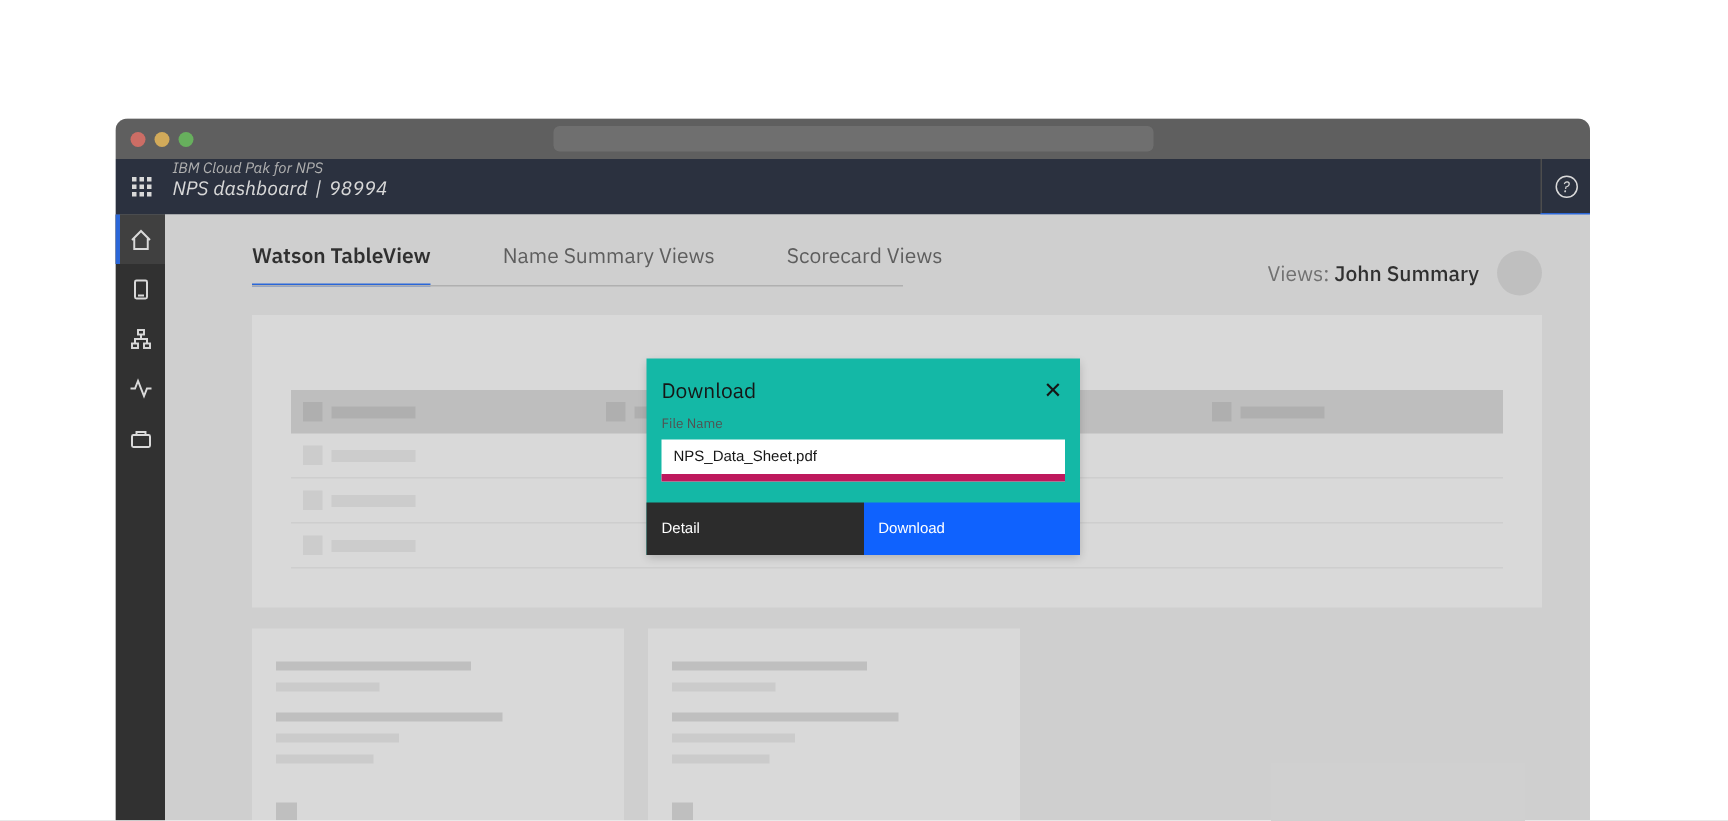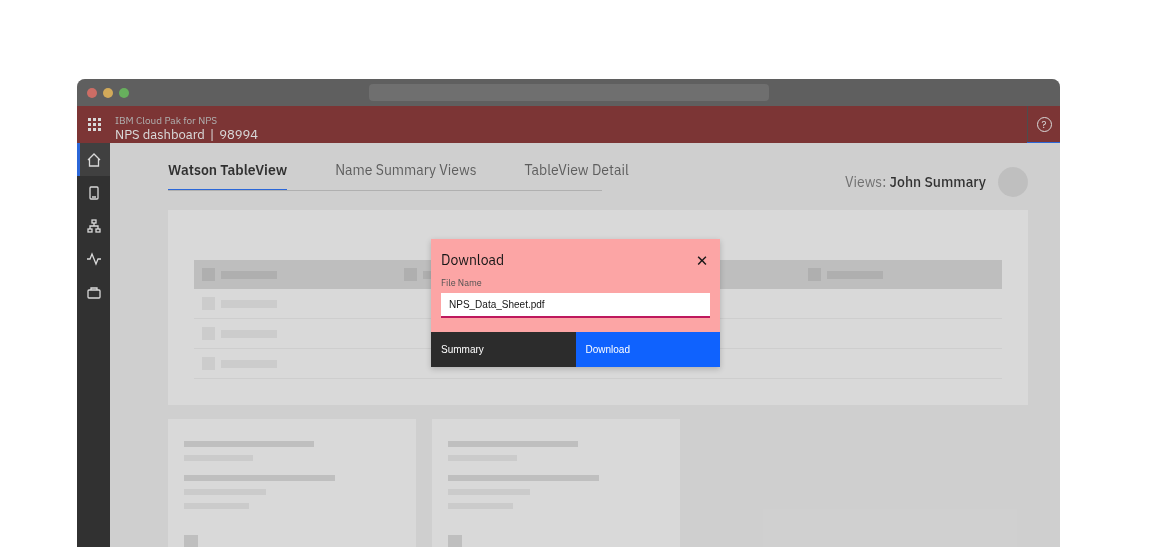--- a/index.html
+++ b/index.html
@@ -38,25 +38,26 @@
     position: absolute;
     left: 50%;
     transform: translateX(-50%);
     width: 400px;
     height: 17px;
     background: #6c6c6c;
     border-radius: 4px;
   }
   .app-header {
     height: 37px;
-    background: #7f1d1d;
-    display: flex;
-    align-items: flex-end;
+    background: #0f172a;
+    display: flex;
+    align-items: flex-start;
     color: #fff;
     position: relative;
+    font-style: italic;
   }
   .app-grid-btn {
     width: 34px; height: 37px;
     display: flex; align-items: center; justify-content: center;
   }
   .grid-icon {
     display: grid;
     grid-template-columns: repeat(3, 3px);
     grid-template-rows: repeat(3, 3px);
     gap: 2px;
@@ -208,21 +209,21 @@
     position: absolute;
     left: 0; top: 0; right: 0; bottom: 0;
     background: rgba(120,120,120,0.28);
   }
   
   .modal {
     position: absolute;
     left: 431px;
     top: 239px;
     width: 289px;
-    background: #fca5a5;
+    background: #14b8a6;
     box-shadow: 0 2px 6px rgba(0,0,0,0.2);
     z-index: 10;
   }
   .modal-head {
     display: flex;
     justify-content: space-between;
     align-items: center;
     padding: 12px 10px 6px 10px;
   }
   .modal-title { font-size: 14px; color: #161616; }
@@ -236,21 +237,21 @@
     color: #525252;
     padding: 2px 0 4px 10px;
   }
   .file-input {
     margin: 0 10px 14px 10px;
     padding: 6px 8px;
     font-size: 10px;
     color: #161616;
     background: #fff;
     border: none;
-    border-bottom: 2px solid #be185d;
+    border-bottom: 5px solid #be185d;
     width: calc(100% - 20px);
     outline: none;
   }
   .modal-actions {
     display: flex;
     height: 35px;
   }
   .btn-cancel {
     flex: 1;
     background: #2c2c2c;
@@ -349,21 +350,21 @@
           <path d="M5 6 V4 H11 V6"></path>
         </svg>
       </div>
     </div>
 
     <div class="content">
       <div class="tabs-row">
         <div class="tabs-underline"></div>
         <div class="tab active">Watson TableView</div>
         <div class="tab">Name Summary Views</div>
-        <div class="tab">TableView Detail</div>
+        <div class="tab">Scorecard Views</div>
       </div>
       <div class="leader-block">
         <span>
           <span class="leader-label">Views:</span>
           <span class="leader-name">John Summary</span>
         </span>
         <div class="avatar"></div>
       </div>
 
       <div class="big-card">
@@ -430,16 +431,16 @@
 </div>
 
 <div class="modal">
   <div class="modal-head">
     <span class="modal-title">Download</span>
     <span class="close-x">✕</span>
   </div>
   <div class="field-label">File Name</div>
   <input class="file-input" value="NPS_Data_Sheet.pdf" style="">
   <div class="modal-actions">
-    <button class="btn-cancel">Summary</button>
+    <button class="btn-cancel">Detail</button>
     <button class="btn-download">Download</button>
   </div>
 </div>
 
 </body></html>

